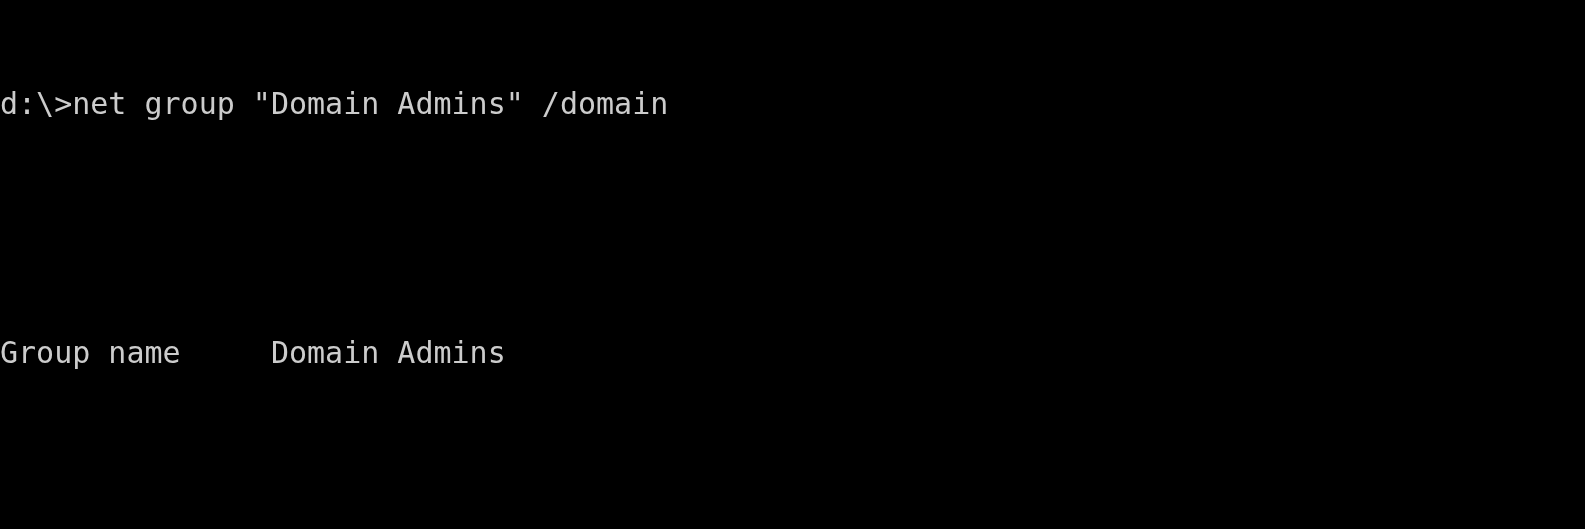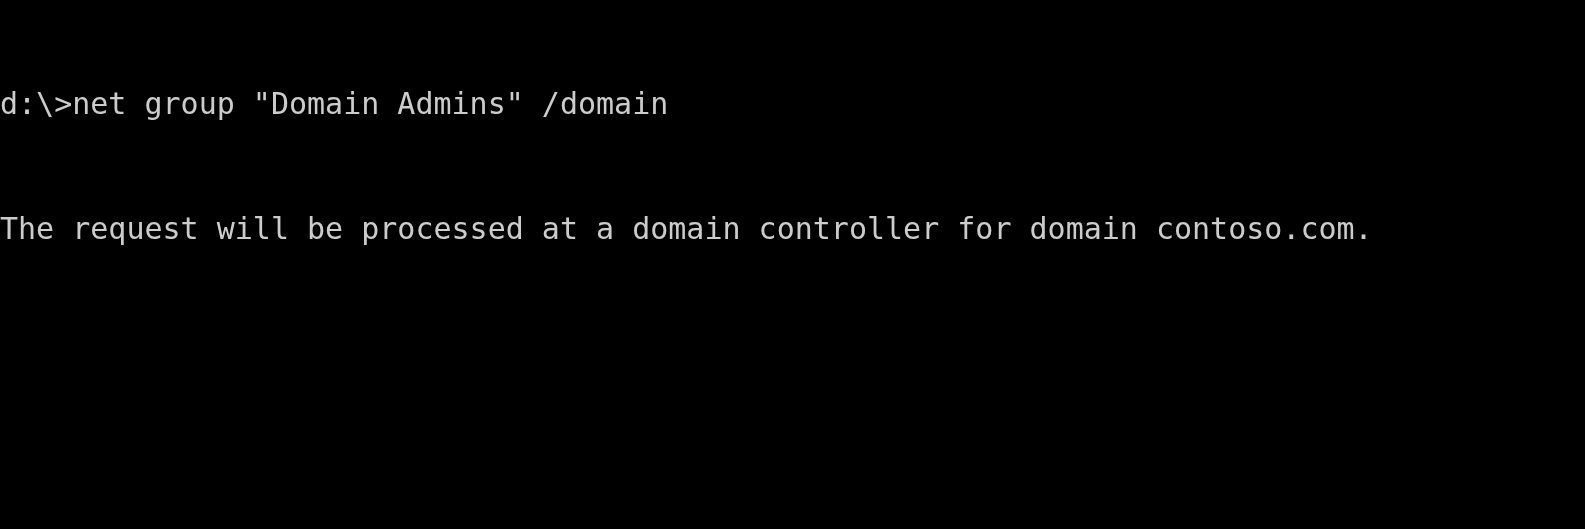--- a/index.html
+++ b/index.html
@@ -38,22 +38,22 @@
   }
   .line.blank {
     color: transparent;
   }
 </style>
 </head>
 <body>
 
 <div id="terminal">
   <span class="line">d:\&gt;net group "Domain Admins" /domain</span>
-  <span class="line">The request will be processed at a domain controller for domain contoso.com.</span>
   <span class="line blank"></span>
+  <span class="line">Group name     Domain Admins</span>
   
   
   
   
   
   
   
 </div>
 
 </body></html>

